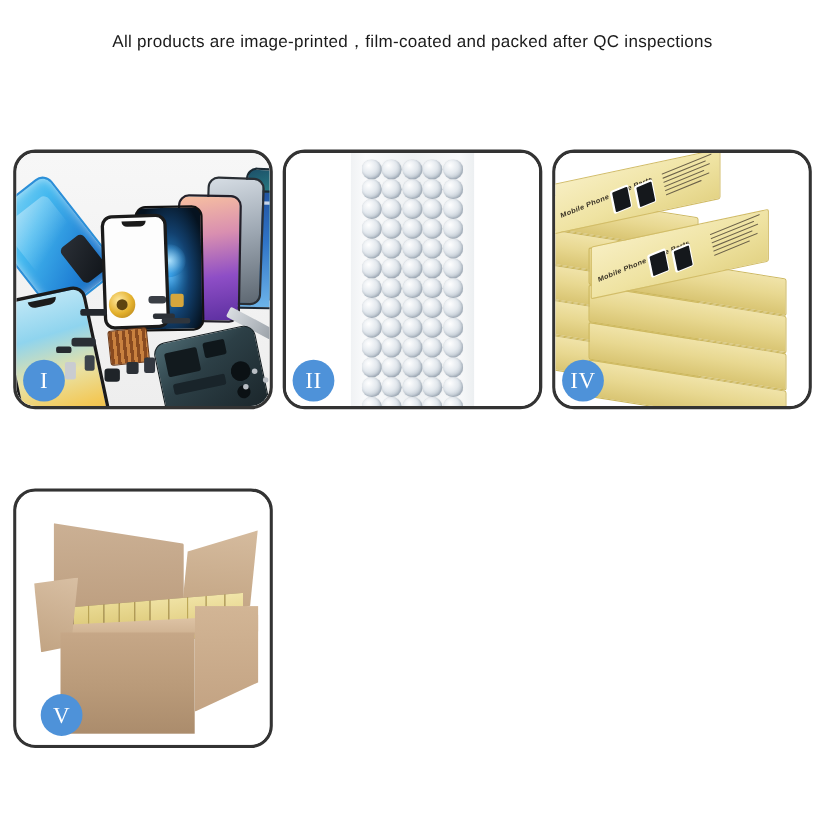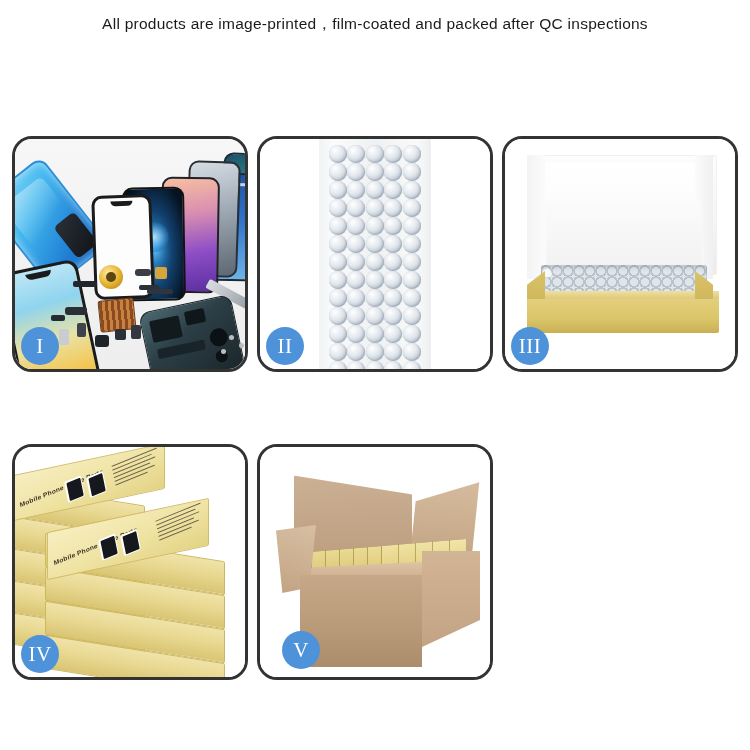--- a/index.html
+++ b/index.html
@@ -16,21 +16,21 @@
   .header{position:absolute;left:0;top:0;width:750px;text-align:center;}
   .title{
     font-family:"Liberation Sans",sans-serif;
     font-size:35px;font-weight:700;color:#141414;
     letter-spacing:2.6px;line-height:1;
     margin-top:40px;white-space:nowrap;
   }
   .subtitle{
     font-family:"Liberation Sans",sans-serif;
     font-size:15.5px;font-weight:400;color:#1b1b1b;
-    letter-spacing:.25px;margin-top:14px;white-space:nowrap;
+    letter-spacing:.25px;margin-top:28px;white-space:nowrap;
   }
 
   
   .grid{
     position:absolute;left:12px;top:136px;
     width:726px;height:546px;
     display:grid;
     grid-template-columns:236px 236px 236px;
     grid-template-rows:236px 236px;
     column-gap:9px;row-gap:72px;
@@ -545,34 +545,20 @@
               <div class="bub"></div>
               <div class="bub"></div>
               <div class="bub"></div>
               <div class="bub"></div>
             </div>
         </div>
       </div>
       <div class="badge">II</div>
     </div>
 
-    <div class="panel">
-      <div class="panel-inner p3">
-        <div class="p3-lid"></div>
-        <div class="p3-lid-flapL"></div>
-        <div class="p3-lid-flapR"></div>
-        <div class="p3-foam"></div>
-        <div class="p3-bubble"></div>
-        <div class="p3-rim"></div>
-        <div class="p3-sideL"></div>
-        <div class="p3-sideR"></div>
-        <div class="p3-front"></div>
-      </div>
-      <div class="badge">III</div>
-    </div>
 
     <div class="panel">
       <div class="panel-inner p4">
         <div class="stack">
           <div class="bx l5"></div>
           <div class="bx l4"></div>
           <div class="bx l3"></div>
           <div class="bx l2"></div>
           <div class="bx l1"></div>
           <div class="bx r4"></div>

